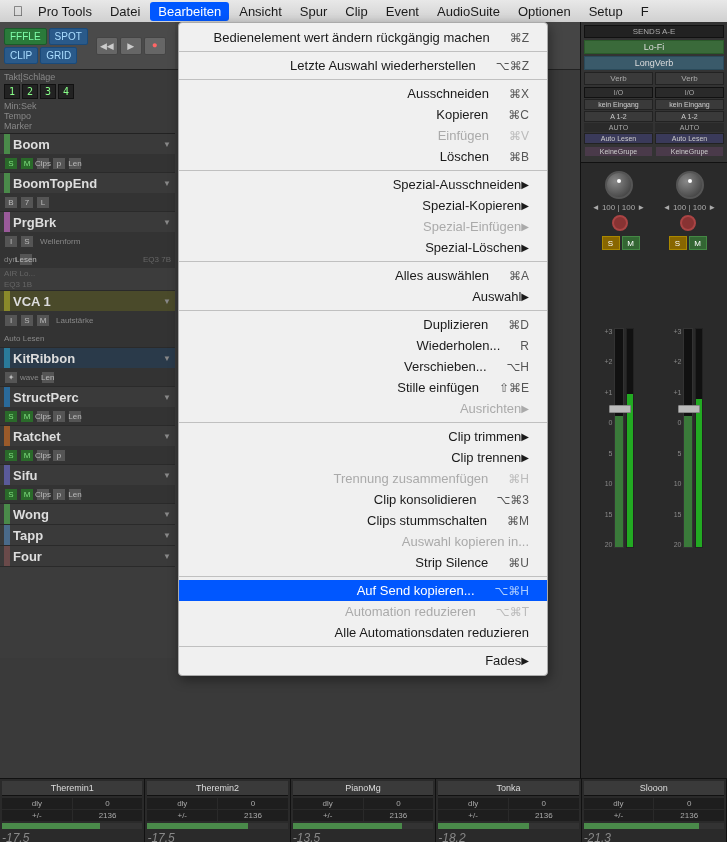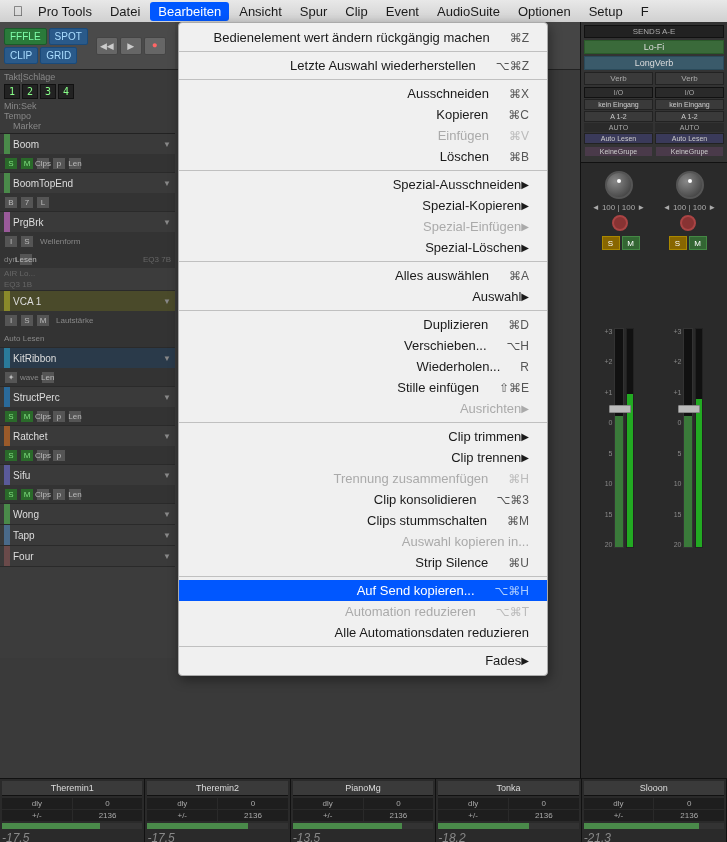--- a/index.html
+++ b/index.html
@@ -169,23 +169,23 @@
     }
     .track-name-row {
       height: 20px;
       display: flex;
       align-items: center;
       padding: 0 4px;
       background: #3a3a3a;
       gap: 3px;
     }
     .track-name {
-      font-size: 10px;
+      font-size: 13px;
       color: #ddd;
-      font-weight: normal;
+      font-weight: bold;
       flex: 1;
     }
     .track-controls {
       height: 18px;
       display: flex;
       align-items: center;
       padding: 0 4px;
       background: #333;
       gap: 2px;
     }
@@ -361,21 +361,21 @@
       <span>Takt|Schläge</span>
     </div>
     <div style="display:flex; gap:2px; margin-bottom:2px;">
       <span class="counter-num">1</span>
       <span class="counter-num">2</span>
       <span class="counter-num">3</span>
       <span class="counter-num">4</span>
     </div>
     <div style="font-size:9px; color:#888;">Min:Sek</div>
     <div style="font-size:9px; color:#888;">Tempo</div>
-    <div style="font-size:9px; color:#888;margin-left:9px;">Marker</div>
+    <div style="font-size:9px; color:#888;">Marker</div>
   </div>
 
   <div id="track-list">
 
     <div class="track-row">
       <div class="track-name-row">
         <div class="track-color-bar" style="background:#4a8a4a;"></div>
         <div class="track-name">Boom</div>
         <div class="dropdown-arrow">▼</div>
       </div>
@@ -769,26 +769,26 @@
   <div class="menu-item">
     <span>Auswahl</span>
     <span class="arrow">▶</span>
   </div>
   <div class="menu-separator"></div>
   <div class="menu-item">
     <span>Duplizieren</span>
     <span class="shortcut">⌘D</span>
   </div>
   <div class="menu-item">
+    <span>Wiederholen...</span>
+    <span class="shortcut">R</span>
+  </div>
+  <div class="menu-item">
     <span>Verschieben...</span>
     <span class="shortcut">⌥H</span>
-  </div>
-  <div class="menu-item">
-    <span>Wiederholen...</span>
-    <span class="shortcut">R</span>
   </div>
   <div class="menu-item">
     <span>Stille einfügen</span>
     <span class="shortcut">⇧⌘E</span>
   </div>
   <div class="menu-item disabled">
     <span>Ausrichten</span>
     <span class="arrow">▶</span>
   </div>
   <div class="menu-separator"></div>

